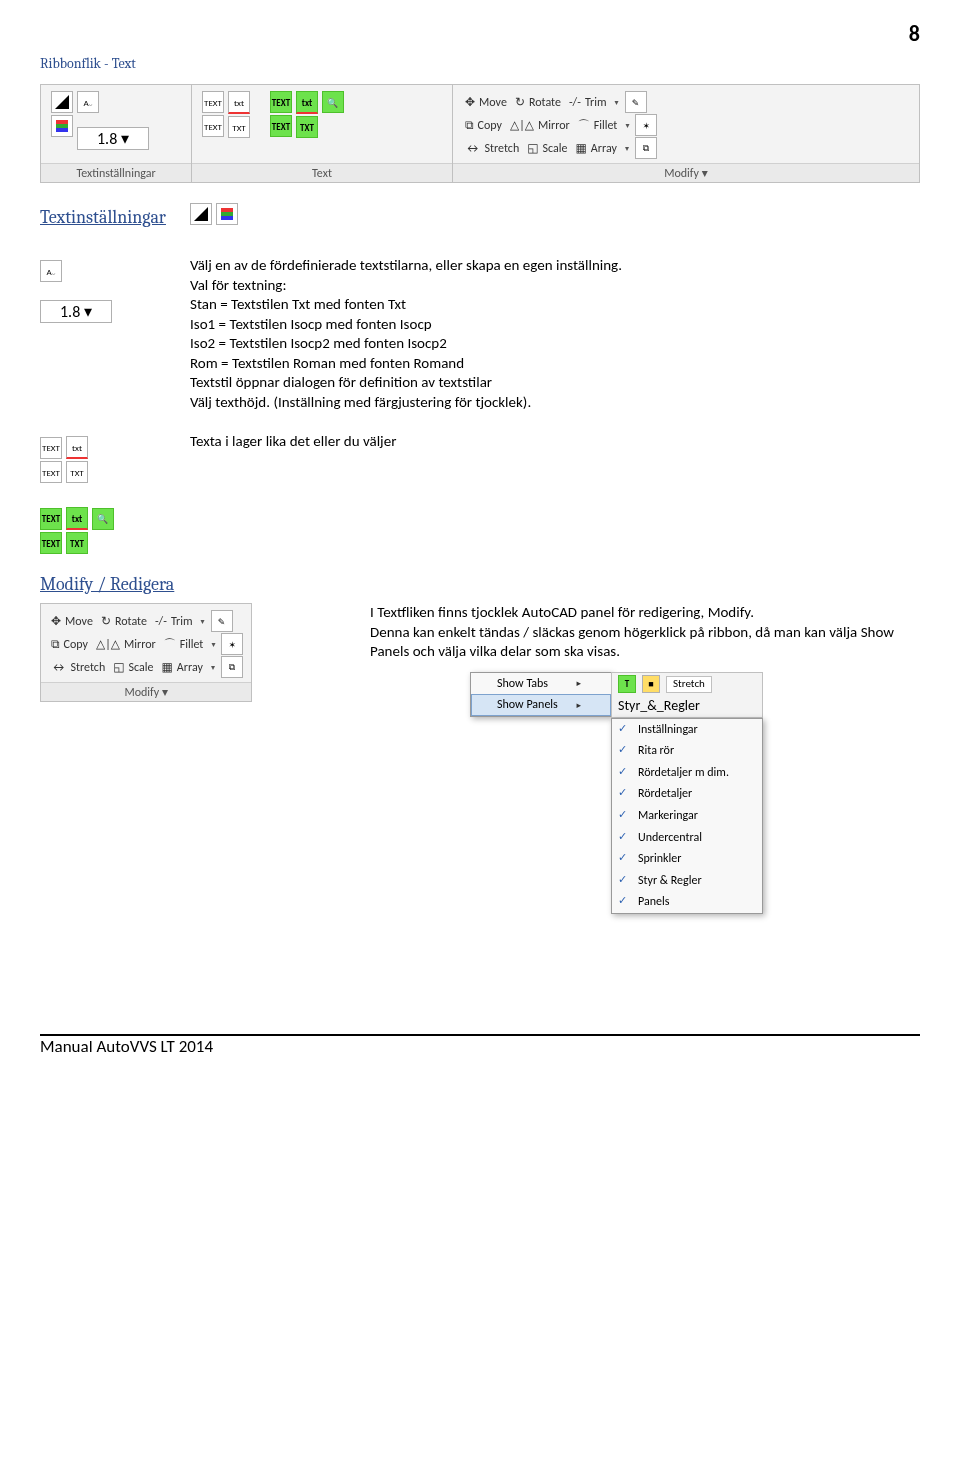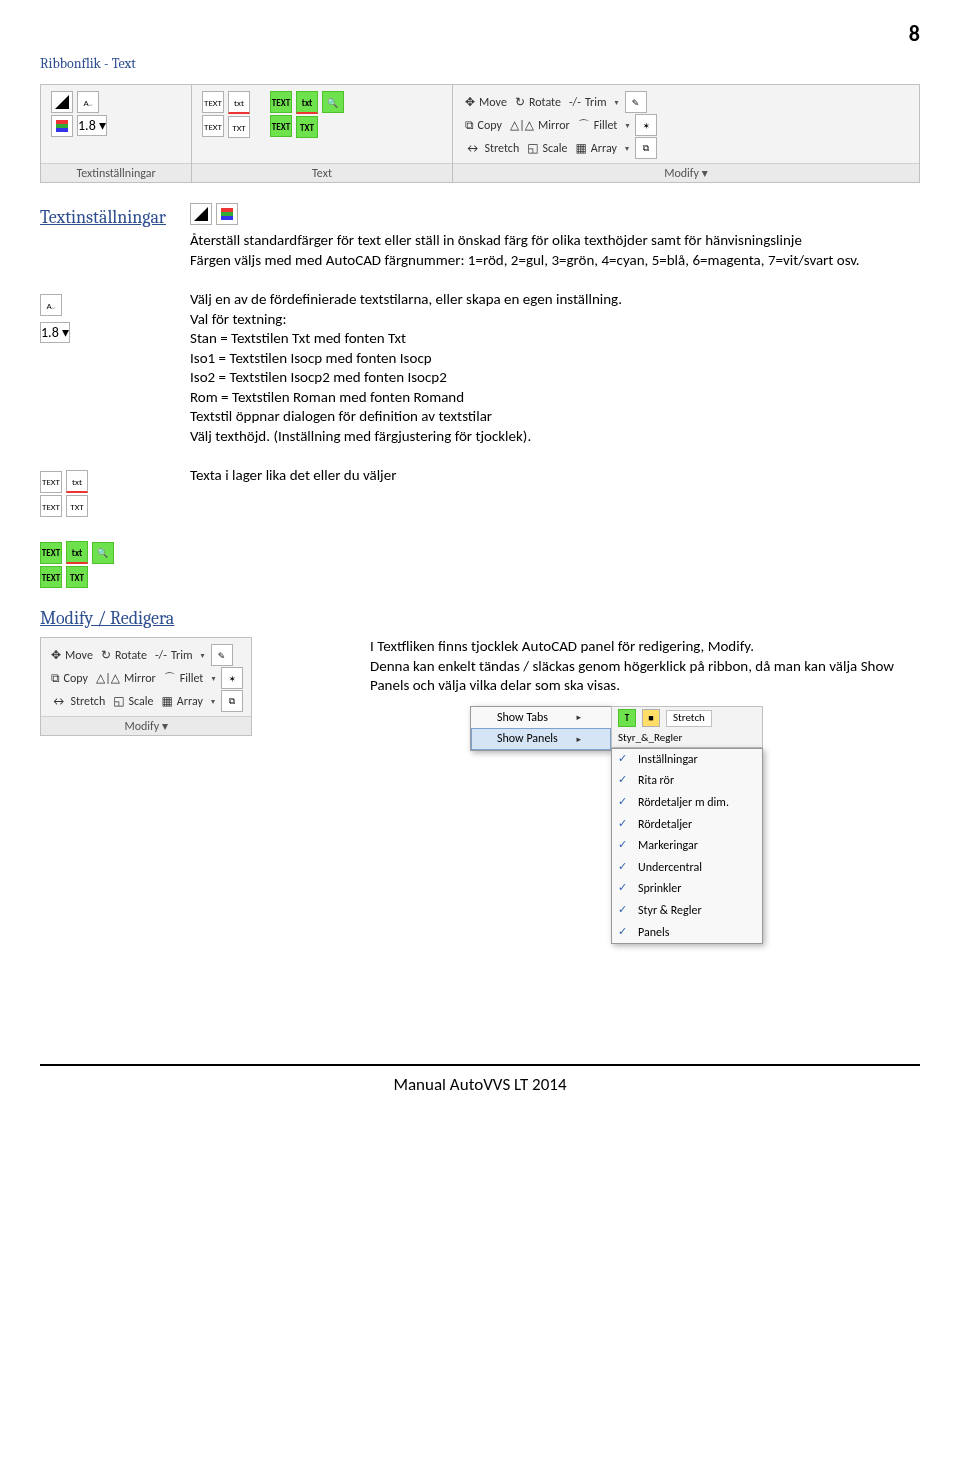--- a/index.html
+++ b/index.html
@@ -65,21 +65,21 @@
     width: 20px; height: 20px;
     background: #fff;
     border: 1px solid #b0b0b0;
     display: flex; align-items: center; justify-content: center;
     font-size: 9px;
     overflow: hidden;
   }
   .green { background: #6de24c !important; border-color:#4ec02b; color:#000; font-weight:bold; }
   .dropdown-field {
     background: #fff; border: 1px solid #b0b0b0;
-    font-size: 14px; padding: 1px 0; display:flex; align-items:center; gap:2px;
+    font-size: 16px; padding: 1px 19px; display:flex; align-items:center; gap:2px;margin-top:12px;
   }
   .arrow-down { font-size: 8px; color:#555; margin-left:4px; }
   .content-row {
     display: flex;
     gap: 30px;
     margin-bottom: 20px;
   }
   .content-row .left {
     width: 120px;
     display: flex;
@@ -137,23 +137,21 @@
   .sub-menu .sm-item .chk {
     position: absolute; left: 6px; top: 3px;
     color: #2a5fb0; font-size: 11px;
   }
   .context-area {
     display:flex; align-items:flex-start; margin-top:10px; margin-left:100px;
   }
   .footer {
     margin-top: 120px;
     border-top: 2px solid #000;
-    text-align: center;
     font-size: 17px;
-    padding-top: 8px;
   }
   svg.ic { width:14px; height:14px; display:block; }
 </style>
 </head>
 <body>
 
 <div class="page-number">8</div>
 
 <h1 class="section-heading">Ribbonflik - Text</h1>
 
@@ -277,22 +275,20 @@
           </svg>
         </div>
       <div class="icon-btn">
           <svg class="ic">
             <rect x="1" y="1" width="12" height="4" fill="#e33"></rect>
             <rect x="1" y="5" width="12" height="4" fill="#3a3"></rect>
             <rect x="1" y="9" width="12" height="4" fill="#33e"></rect>
           </svg>
         </div>
     </div>
-    <div style="white-space:pre-line">Återställ standardfärger för text eller ställ in önskad färg för olika texthöjder samt för hänvisningslinje
-Färgen väljs med med AutoCAD färgnummer: 1=röd, 2=gul, 3=grön, 4=cyan, 5=blå, 6=magenta, 7=vit/svart osv.</div>
   </div>
 </div>
 
 <div class="content-row">
   <div class="left">
     <div class="col">
       <div class="row">
         <div class="icon-btn">A<sub style="font-size:6px">‿</sub></div>
       </div>
       <div class="row" style="margin-top:4px">
@@ -417,21 +413,21 @@
             <span>Show Panels</span>
             <span class="tri">▸</span>
           </div>
       </div>
       <div style="margin-left:-1px">
         <div style="display:flex; gap:6px; align-items:flex-end; padding:2px 6px; background:#f3f3f3; border:1px solid #c0c0c0; border-bottom:none; font-size:11px;">
           <span class="icon-btn green" style="width:16px;height:16px">T</span>
           <span class="icon-btn" style="width:16px;height:16px;background:#ffdd66">■</span>
           <span style="padding:0 6px; background:#fff; border:1px solid #c0c0c0;">Stretch</span>
         </div>
-        <div style="font-size:11px; padding:2px 6px; background:#f3f3f3; border:1px solid #c0c0c0; border-top:none;">Styr_&amp;_Regler</div>
+        <div style="font-size:14px; padding:2px 6px; background:#f3f3f3; border:1px solid #c0c0c0; border-top:none;">Styr_&amp;_Regler</div>
         <div class="sub-menu">
           <div class="sm-item"><span class="chk">✓</span><span>Inställningar</span></div>
           <div class="sm-item"><span class="chk">✓</span><span>Rita rör</span></div>
           <div class="sm-item"><span class="chk">✓</span><span>Rördetaljer m dim.</span></div>
           <div class="sm-item"><span class="chk">✓</span><span>Rördetaljer</span></div>
           <div class="sm-item"><span class="chk">✓</span><span>Markeringar</span></div>
           <div class="sm-item"><span class="chk">✓</span><span>Undercentral</span></div>
           <div class="sm-item"><span class="chk">✓</span><span>Sprinkler</span></div>
           <div class="sm-item"><span class="chk">✓</span><span>Styr &amp; Regler</span></div>
           <div class="sm-item"><span class="chk">✓</span><span>Panels</span></div>

